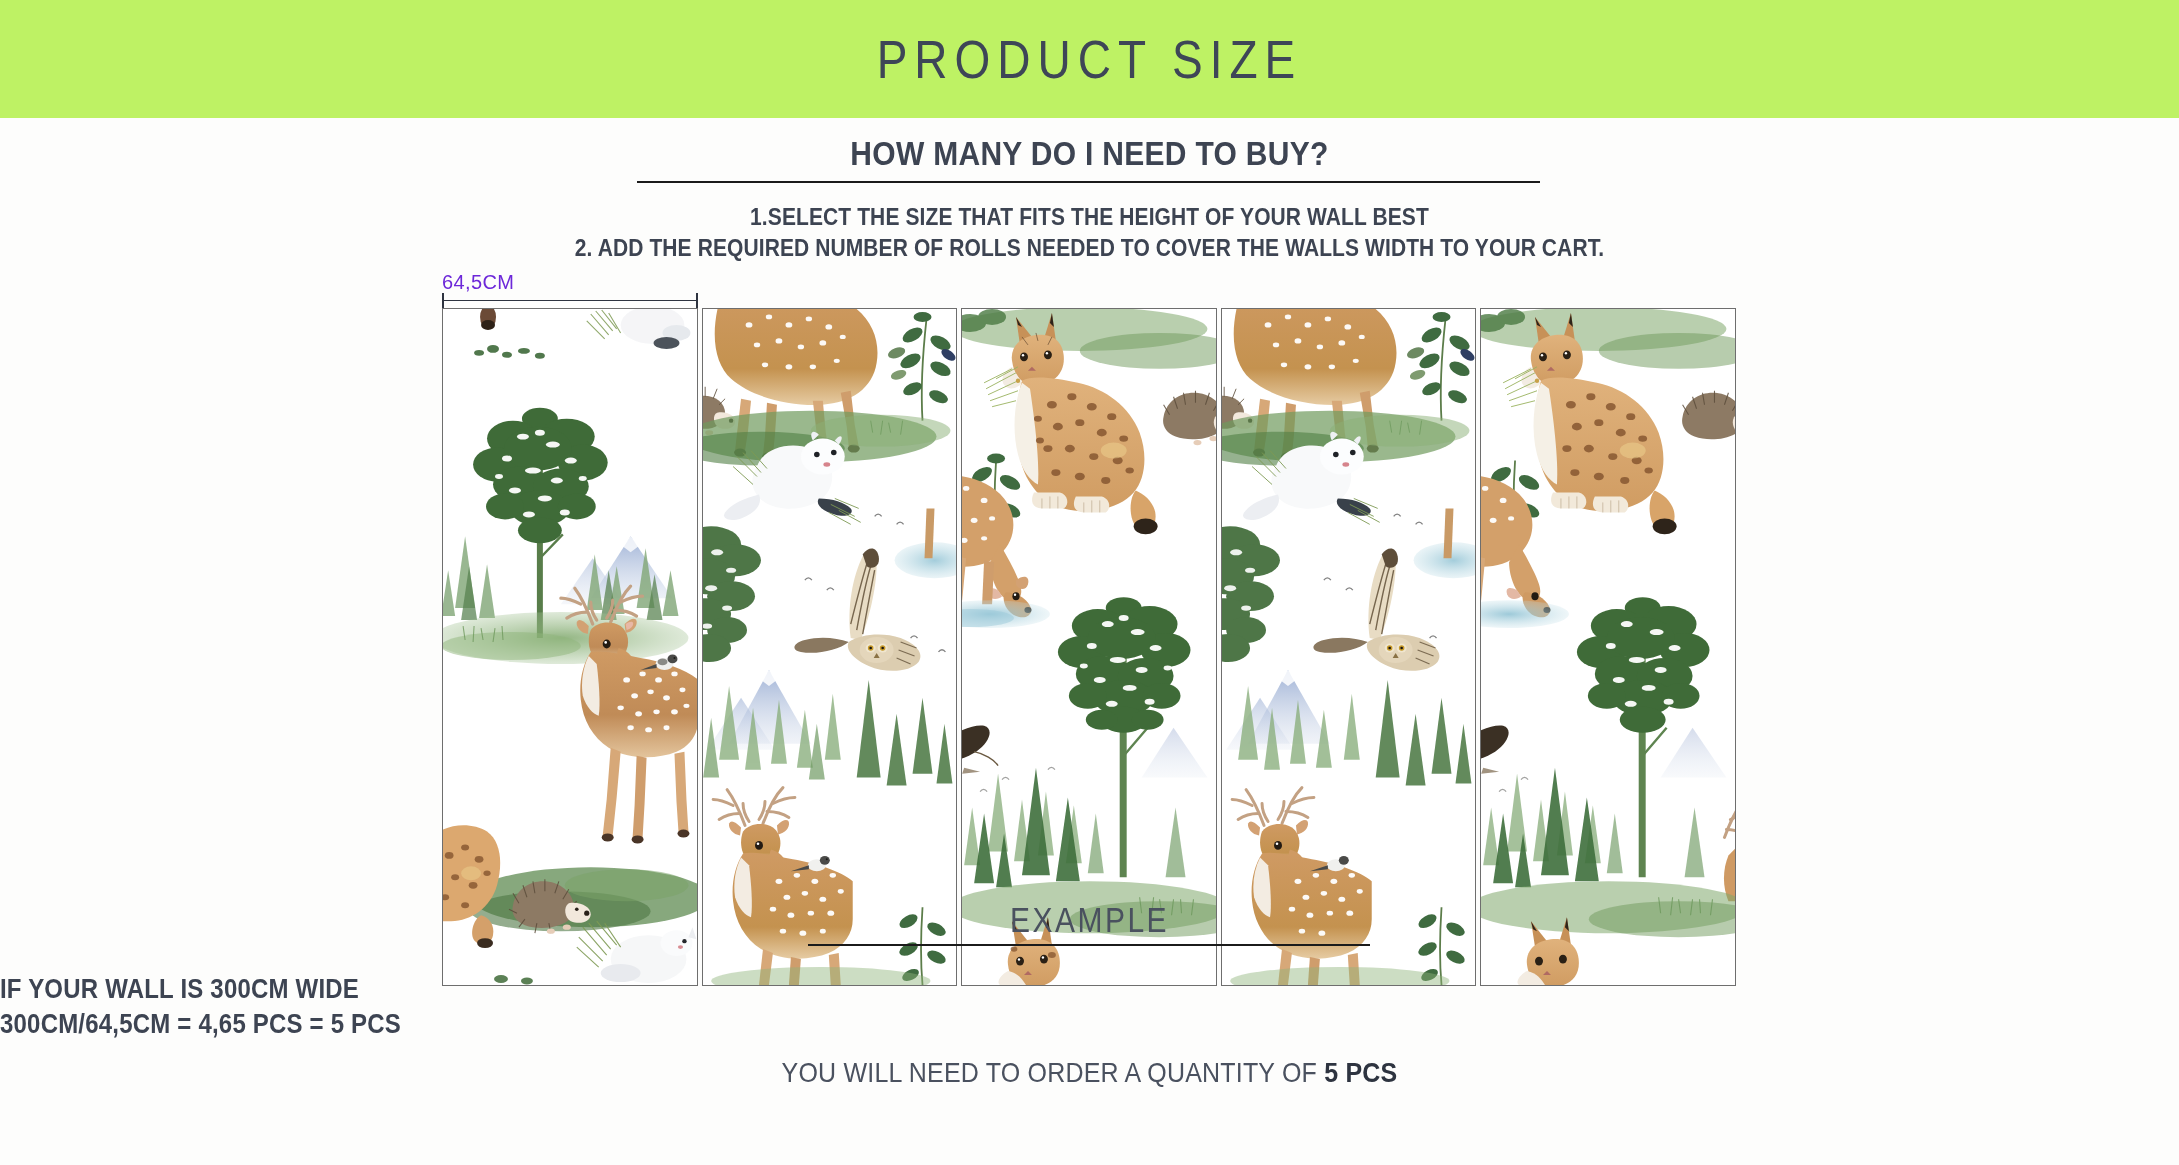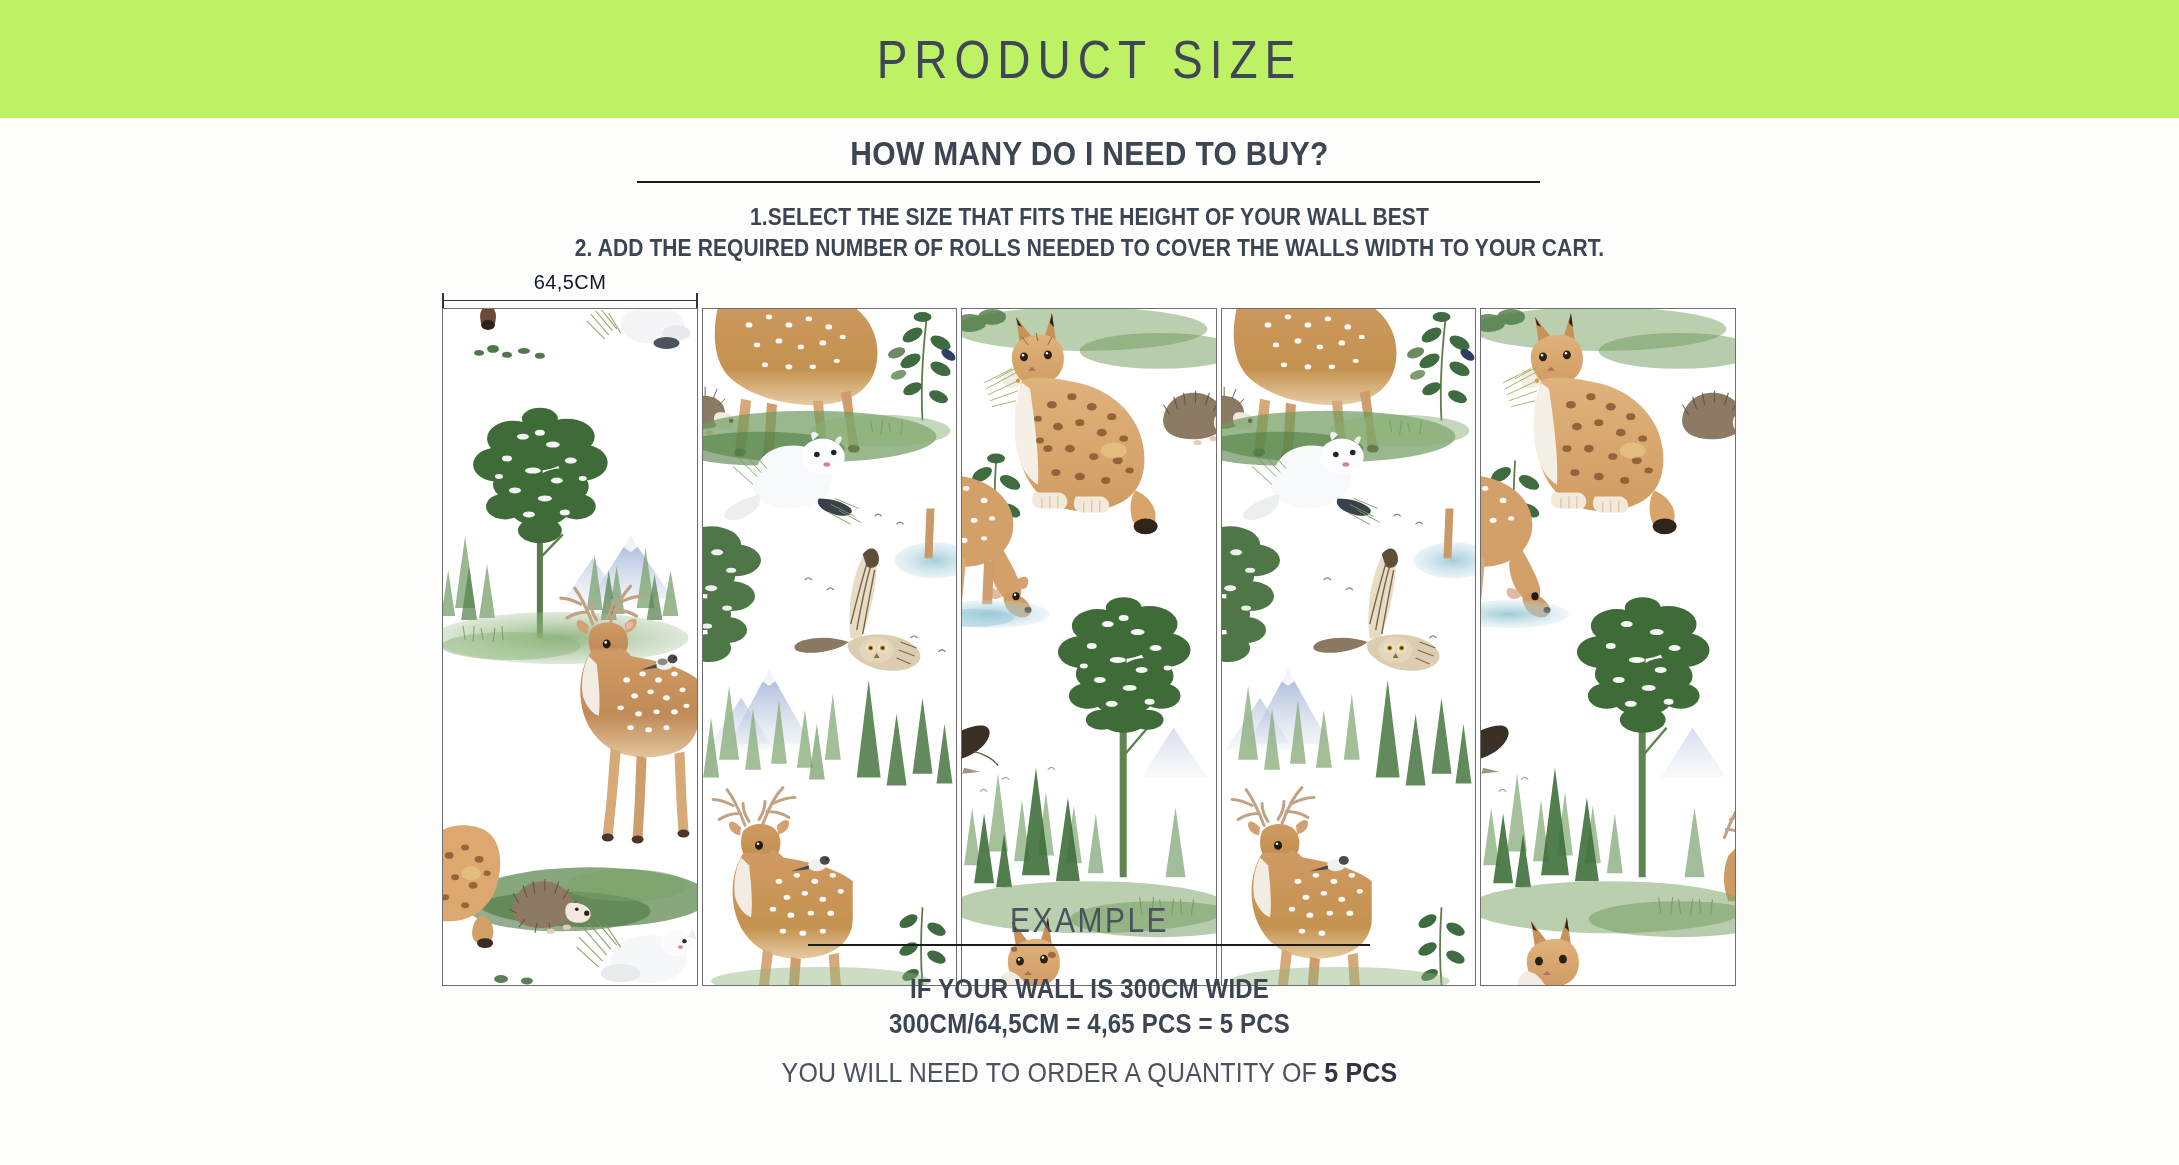--- a/index.html
+++ b/index.html
@@ -80,24 +80,23 @@
   
   #dimension {
     position: absolute;
     left: 442px; top: 153px;
     width: 256px; height: 46px;
   }
   #dim-label {
     position: absolute;
     left: 0; top: 0;
     width: 256px;
-    text-align: center;
     font-size: 20px;
     font-weight: 500;
-    color: #0f172a;
+    color: #6d28d9;
     letter-spacing: 0.4px;
   }
   #dim-line {
     position: absolute;
     left: 0; top: 29px;
     width: 256px; height: 1px;
     background: #2e3440;
   }
   .dim-cap {
     position: absolute;
@@ -142,21 +141,20 @@
   #rule-example {
     position: absolute;
     left: 808px; top: 826px;
     width: 562px; height: 2px;
     background: #1b1b1b;
   }
   #example-lines {
     position: absolute;
     left: 0; top: 853px;
     width: 2179px;
-    text-align: center;
     color: #3d4452;
   }
   .ex-line {
     font-size: 24px;
     font-weight: 600;
     line-height: 35px;
     letter-spacing: 0.2px;
     transform: scaleY(1.12);
     transform-origin: center;
     white-space: nowrap;

